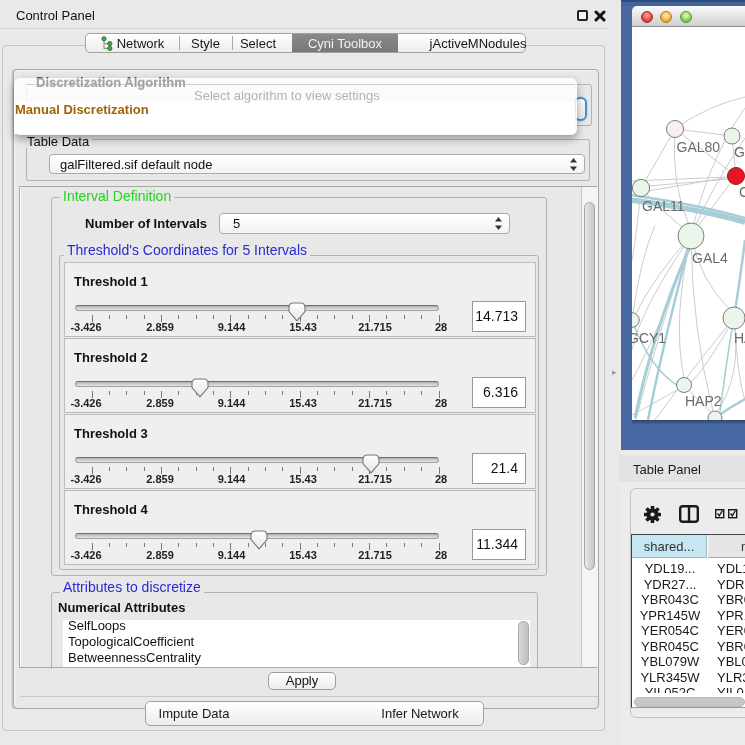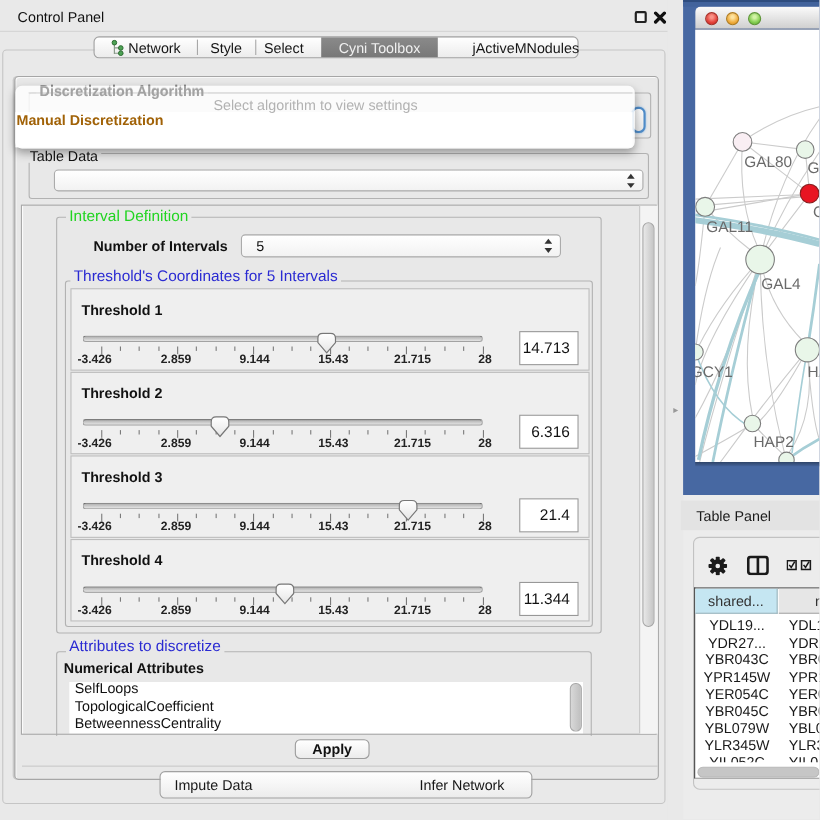--- a/index.html
+++ b/index.html
@@ -58,20 +58,21 @@
   <div class="abs" style="left:13px;top:69px;width:586px;height:640px;border:1px solid #a6a6a6;border-radius:4px;background:#e8e8e8;box-shadow:inset 1px 1px 0 #f8f8f8, -1.5px 0 0 #c9c9c9;"></div>
 
   <div class="abs etched" style="left:26px;top:84px;width:566px;height:42px;"></div>
   <div class="gtitle" style="left:33px;top:75px;font-size:13px;font-weight:bold;color:#555;">Discretization Algorithm</div>
 
   <div class="abs" style="left:574px;top:97px;width:13px;height:24px;border:2.5px solid #4f8cc9;border-radius:6px;background:linear-gradient(#fdfdfd,#e8e8e8);box-shadow:0 0 2px #86b9e8;"></div>
 
   <div class="abs etched" style="left:26px;top:139px;width:564px;height:42px;"></div>
   <div class="gtitle" style="left:24px;top:135px;color:#111;">Table Data</div>
   <div class="combo" style="left:49px;top:154px;width:536px;height:20px;">
+    <span style="position:absolute;left:10px;top:2px;">galFiltered.sif default node</span>
     <svg class="arrows" width="9" height="15" viewBox="0 0 9 15">
       <path d="M4.5 1 L8 5.5 H1 Z" fill="#333"></path>
         <path d="M4.5 14 L1 9.5 H8 Z" fill="#333"></path>
     </svg>
   </div>
 
   <div class="abs" style="left:51px;top:197px;width:496px;height:379px;border:1px solid #b2b2b2;border-radius:3px;"></div>
   <div class="gtitle" style="left:60px;top:189px;font-size:14px;line-height:14px;color:#21d421;">Interval Definition</div>
 
   <div class="abs" style="left:85px;top:216px;font-size:13px;font-weight:bold;color:#111;">Number of Intervals</div>
@@ -258,21 +259,21 @@
   <div class="abs" style="left:51px;top:592px;width:487px;height:90px;border:1px solid #b2b2b2;border-radius:3px;"></div>
   <div class="gtitle" style="left:60px;top:580px;font-size:14px;line-height:14px;color:#2a2ad2;">Attributes to discretize</div>
   <div class="abs" style="left:58px;top:600px;font-size:13px;font-weight:bold;color:#111;">Numerical Attributes</div>
   <div class="abs" style="left:63px;top:620px;width:467px;height:47px;background:#fff;overflow:hidden;">
     <div style="font-size:13px;color:#111;padding-left:5px;line-height:16px;margin-top:-2px;">SelfLoops<br>TopologicalCoefficient<br>BetweennessCentrality</div>
     <div class="abs" style="right:1px;top:1px;width:11px;height:44px;background:linear-gradient(90deg,#d8d8d8,#bfbfbf);border:1px solid #aaa;border-radius:5px;"></div>
   </div>
 
   <div class="abs" style="left:20px;top:669px;width:558px;height:38px;background:#e8e8e8;"></div>
 
-  <div class="abs" style="left:268px;top:672px;width:68px;height:18px;background:linear-gradient(#ffffff,#ececec);border:1px solid #9d9d9d;border-radius:5px;text-align:center;font-size:13px;font-weight:bold;line-height:16px;color:#111;">Apply</div>
+  <div class="abs" style="left:268px;top:672px;width:68px;height:18px;background:linear-gradient(#ffffff,#ececec);border:1px solid #9d9d9d;border-radius:5px;text-align:center;font-size:13px;font-weight:normal;line-height:16px;color:#111;">Apply</div>
   <div class="abs" style="left:20px;top:696px;width:578px;height:1px;background:#c9c9c9;"></div>
 
   <div class="abs" style="left:145px;top:701px;width:339px;height:25px;background:linear-gradient(#ffffff,#ececec);border:1px solid #a2a2a2;border-radius:5px;">
     <div class="tabseg" style="left:0;width:96px;font-size:13px;">Impute Data</div>
     <div class="tabseg" style="left:211px;width:126px;font-size:13px;">Infer Network</div>
   </div>
 
   <div class="abs" style="left:19px;top:186px;width:578px;height:482px;border:1px solid #a8a8a8;box-shadow:inset 1px 0 0 #fbfbfb;"></div>
   <div class="abs" style="left:581px;top:187px;width:17px;height:480px;background:#f4f4f4;border-left:1px solid #c6c6c6;"></div>
   <div class="abs" style="left:584px;top:202px;width:11px;height:368px;background:linear-gradient(90deg,#e8e8e8,#c6c6c6);border:1px solid #a5a5a5;border-radius:6px;"></div>

